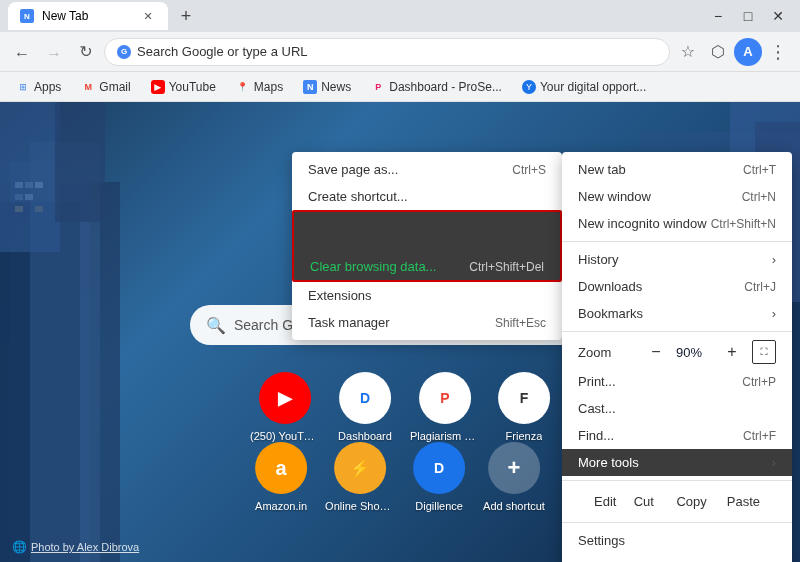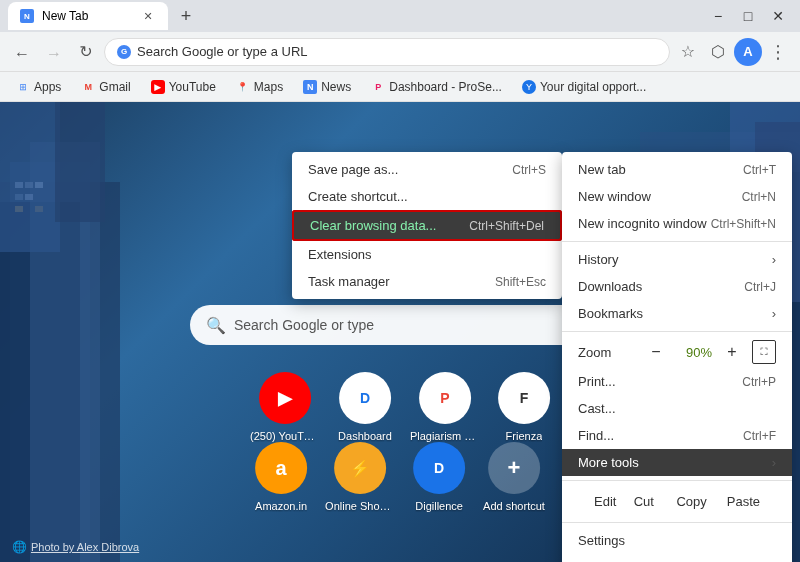--- a/index.html
+++ b/index.html
@@ -251,21 +251,21 @@
       padding: 4px 16px;
       gap: 8px;
     }
     .zoom-label { flex: 1; color: #333; }
     .zoom-minus, .zoom-plus {
       width: 24px; height: 24px;
       display: flex; align-items: center; justify-content: center;
       cursor: pointer; color: #333; font-size: 16px;
       border-radius: 4px;
     }
-    .zoom-value { min-width: 36px; text-align: right; color: #4d7c0f; }
+    .zoom-value { min-width: 36px; text-align: left; color: #0f172a; }
     .zoom-fullscreen {
       width: 24px; height: 24px;
       display: flex; align-items: center; justify-content: center;
       cursor: pointer; border: 1.5px solid #333; border-radius: 2px;
       font-size: 10px; color: #333;
     }
 
     
     .context-menu-more {
       position: absolute;
@@ -495,21 +495,21 @@
   <div class="context-menu-more">
     <div class="menu-item">
       <span class="menu-item-label">Save page as...</span>
       <span class="menu-item-shortcut">Ctrl+S</span>
     </div>
     <div class="menu-item">
       <span class="menu-item-label">Create shortcut...</span>
       <span class="menu-item-shortcut"></span>
     </div>
     <div class="menu-item clear-browsing-item red-border">
-      <span class="menu-item-label" style="color:#86efac;">Clear browsing data...</span>
+      <span class="menu-item-label" style="color:#22c55e;margin-top:41px;">Clear browsing data...</span>
       <span class="menu-item-shortcut" style="color:#ccc;">Ctrl+Shift+Del</span>
     </div>
     <div class="menu-item">
       <span class="menu-item-label">Extensions</span>
     </div>
     <div class="menu-item">
       <span class="menu-item-label">Task manager</span>
       <span class="menu-item-shortcut">Shift+Esc</span>
     </div>
   </div>

